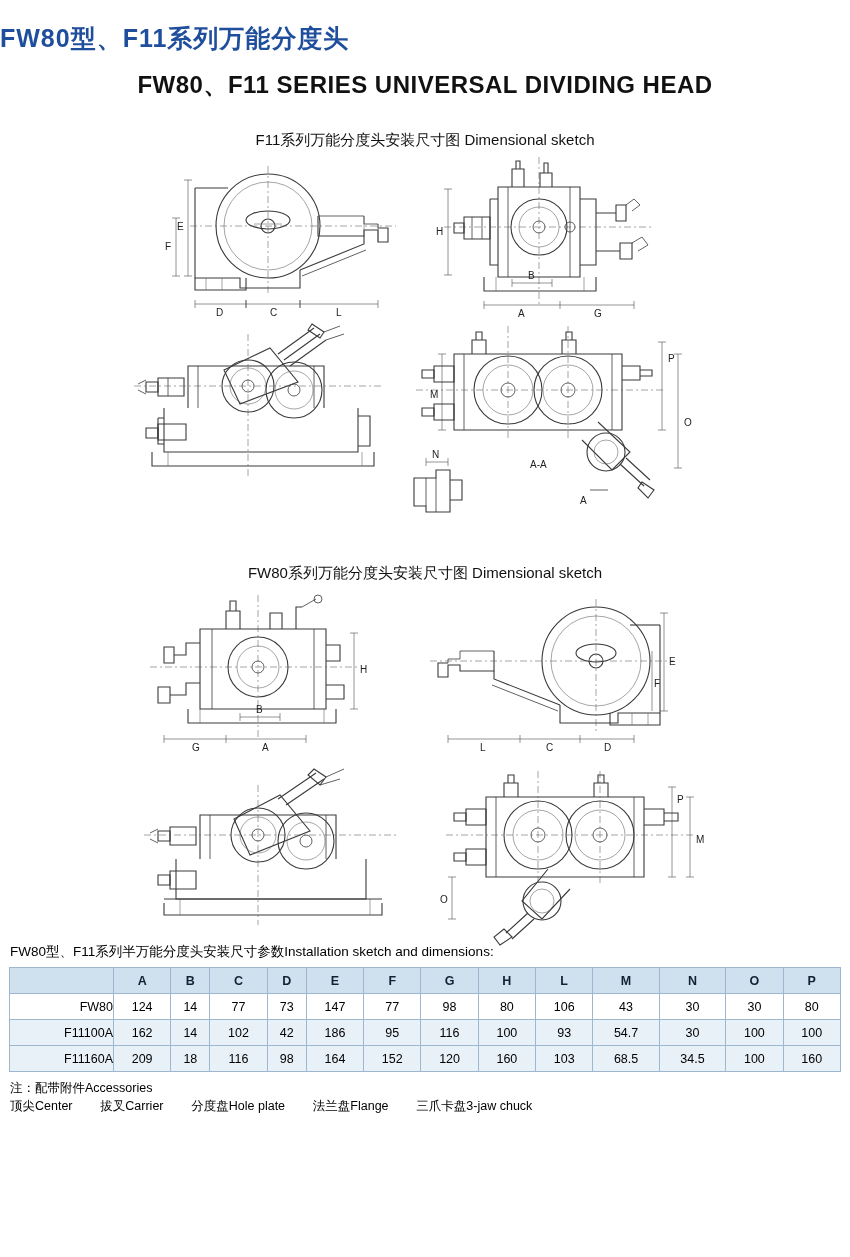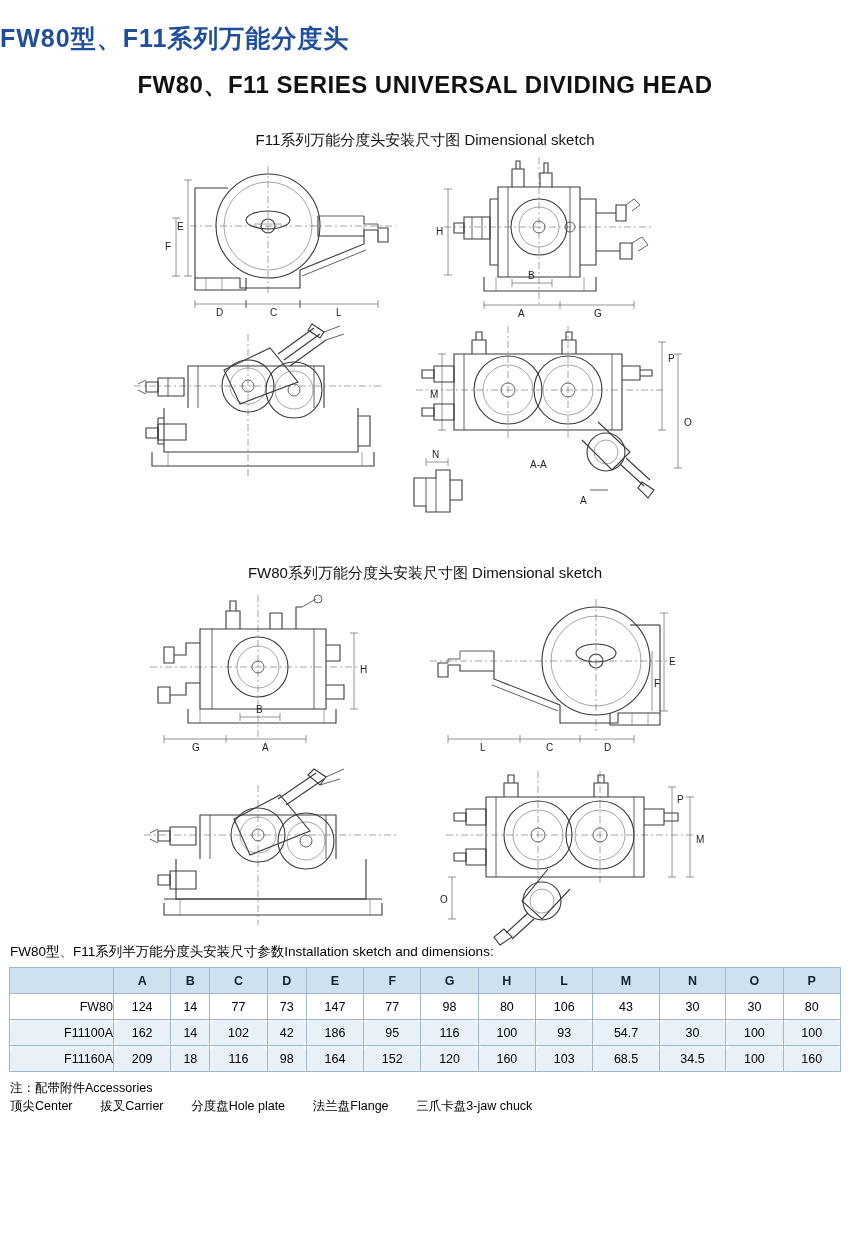--- a/index.html
+++ b/index.html
@@ -63,21 +63,21 @@
     height: 26px;
     padding: 0;
   }
   table.dims thead th {
     background: #cfe0ef;
     font-weight: bold;
     color: #123;
   }
   table.dims thead th.corner { background: #cfe0ef; }
   table.dims tbody tr.odd td { background: #ffffff; }
-  table.dims tbody tr.even td { background: #e9f1f8; border-radius: 6px; }
+  table.dims tbody tr.even td { background: #e9f1f8; }
   table.dims tbody td.rowhead { text-align: right; padding-left: 12px; }
   table.dims col.c0 { width: 104px; }
 
   
   .notes {
     margin: 7px 16px 0 10px;
     font-size: 12.5px;
     line-height: 18px;
   }
   .notes .row { display: block; white-space: pre; }

